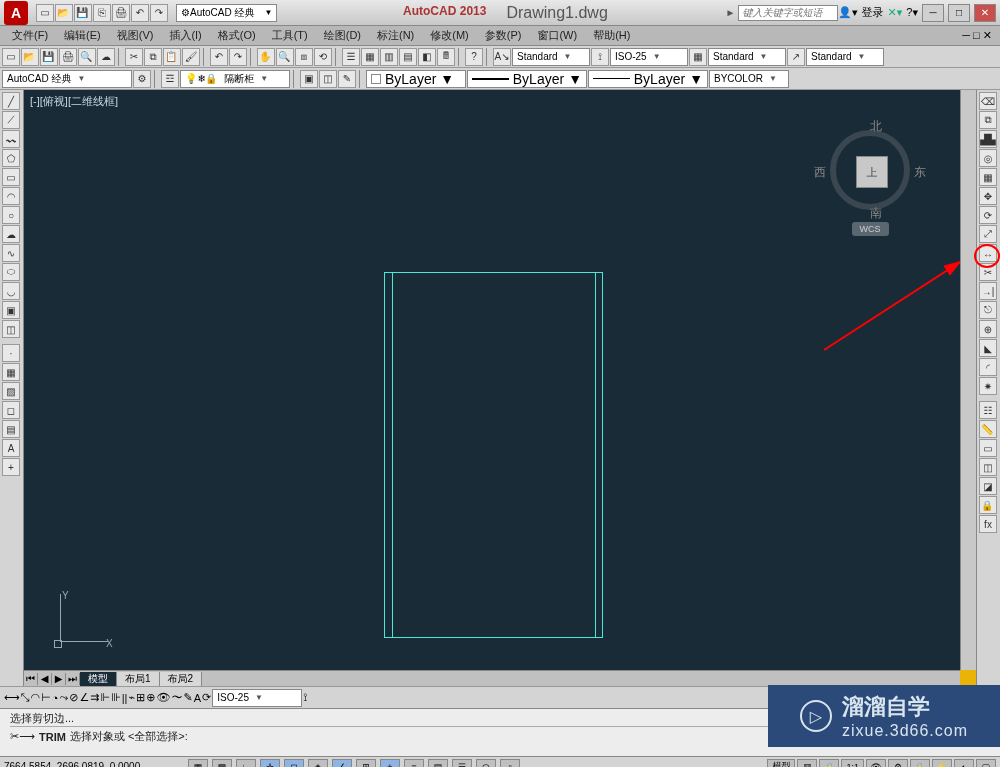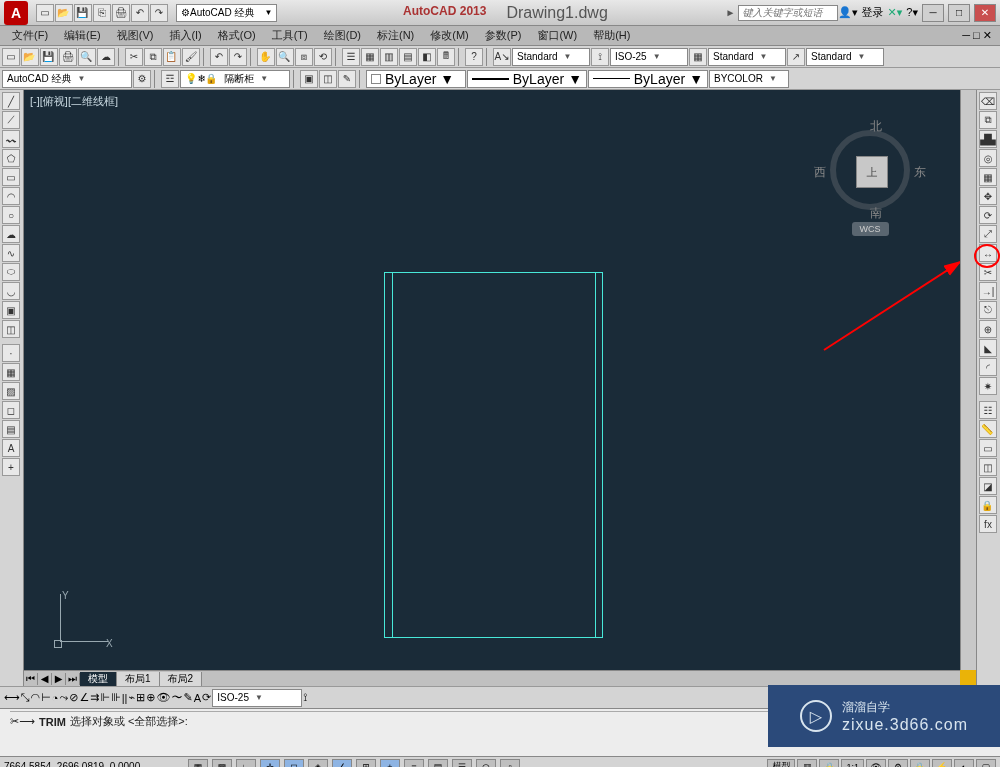--- a/index.html
+++ b/index.html
@@ -87,21 +87,21 @@
 .status .coords { min-width:180px; }
 .status .sbtn { width:20px; height:16px; background:#bfbfbf; border:1px solid #888; display:flex; align-items:center; justify-content:center; font-size:9px; }
 .status .sbtn.on { background:#8eb4e3; }
 .status .flex { flex:1; }
 .status .rs { display:flex; gap:2px; align-items:center; }
 
 
 .watermark { position:absolute; right:0; bottom:20px; width:232px; height:62px; background:#2b4a7a; color:#d8e4ee; display:flex; align-items:center; justify-content:center; gap:10px; z-index:60; }
 .wm-ico { width:32px; height:32px; border:2px solid #d8e4ee; border-radius:50%; display:flex; align-items:center; justify-content:center; font-size:16px; }
 .wm-txt { display:flex; flex-direction:column; }
-.wm-txt .big { font-size:12px; font-weight:normal; }
+.wm-txt .big { font-size:22px; font-weight:bold; }
 .wm-txt .small { font-size:16px; letter-spacing:1px; }
 </style>
 </head>
 <body>
 
 <div class="titlebar">
   <div class="app-icon">A</div>
   <div class="qat">
     <div class="ico">▭</div>
     <div class="ico">📂</div>
@@ -366,20 +366,21 @@
   <div class="ico">A</div>
   <div class="ico">⟳</div>
   <div class="combo" style="width:90px">
       <span>ISO-25</span>
       <span class="dd">▼</span>
     </div>
   <div class="ico">⟟</div>
 </div>
 
 <div class="cmdarea">
+  <div>选择剪切边...</div>
   <div class="cmdline">
     <span>✂⟶</span>
     <b>TRIM</b>
     <span>选择对象或 &lt;全部选择&gt;:</span>
   </div>
 </div>
 
 <div class="status">
   <span class="coords">7664.5854, 2696.0819, 0.0000</span>
   <div class="sbtn">▦</div>

